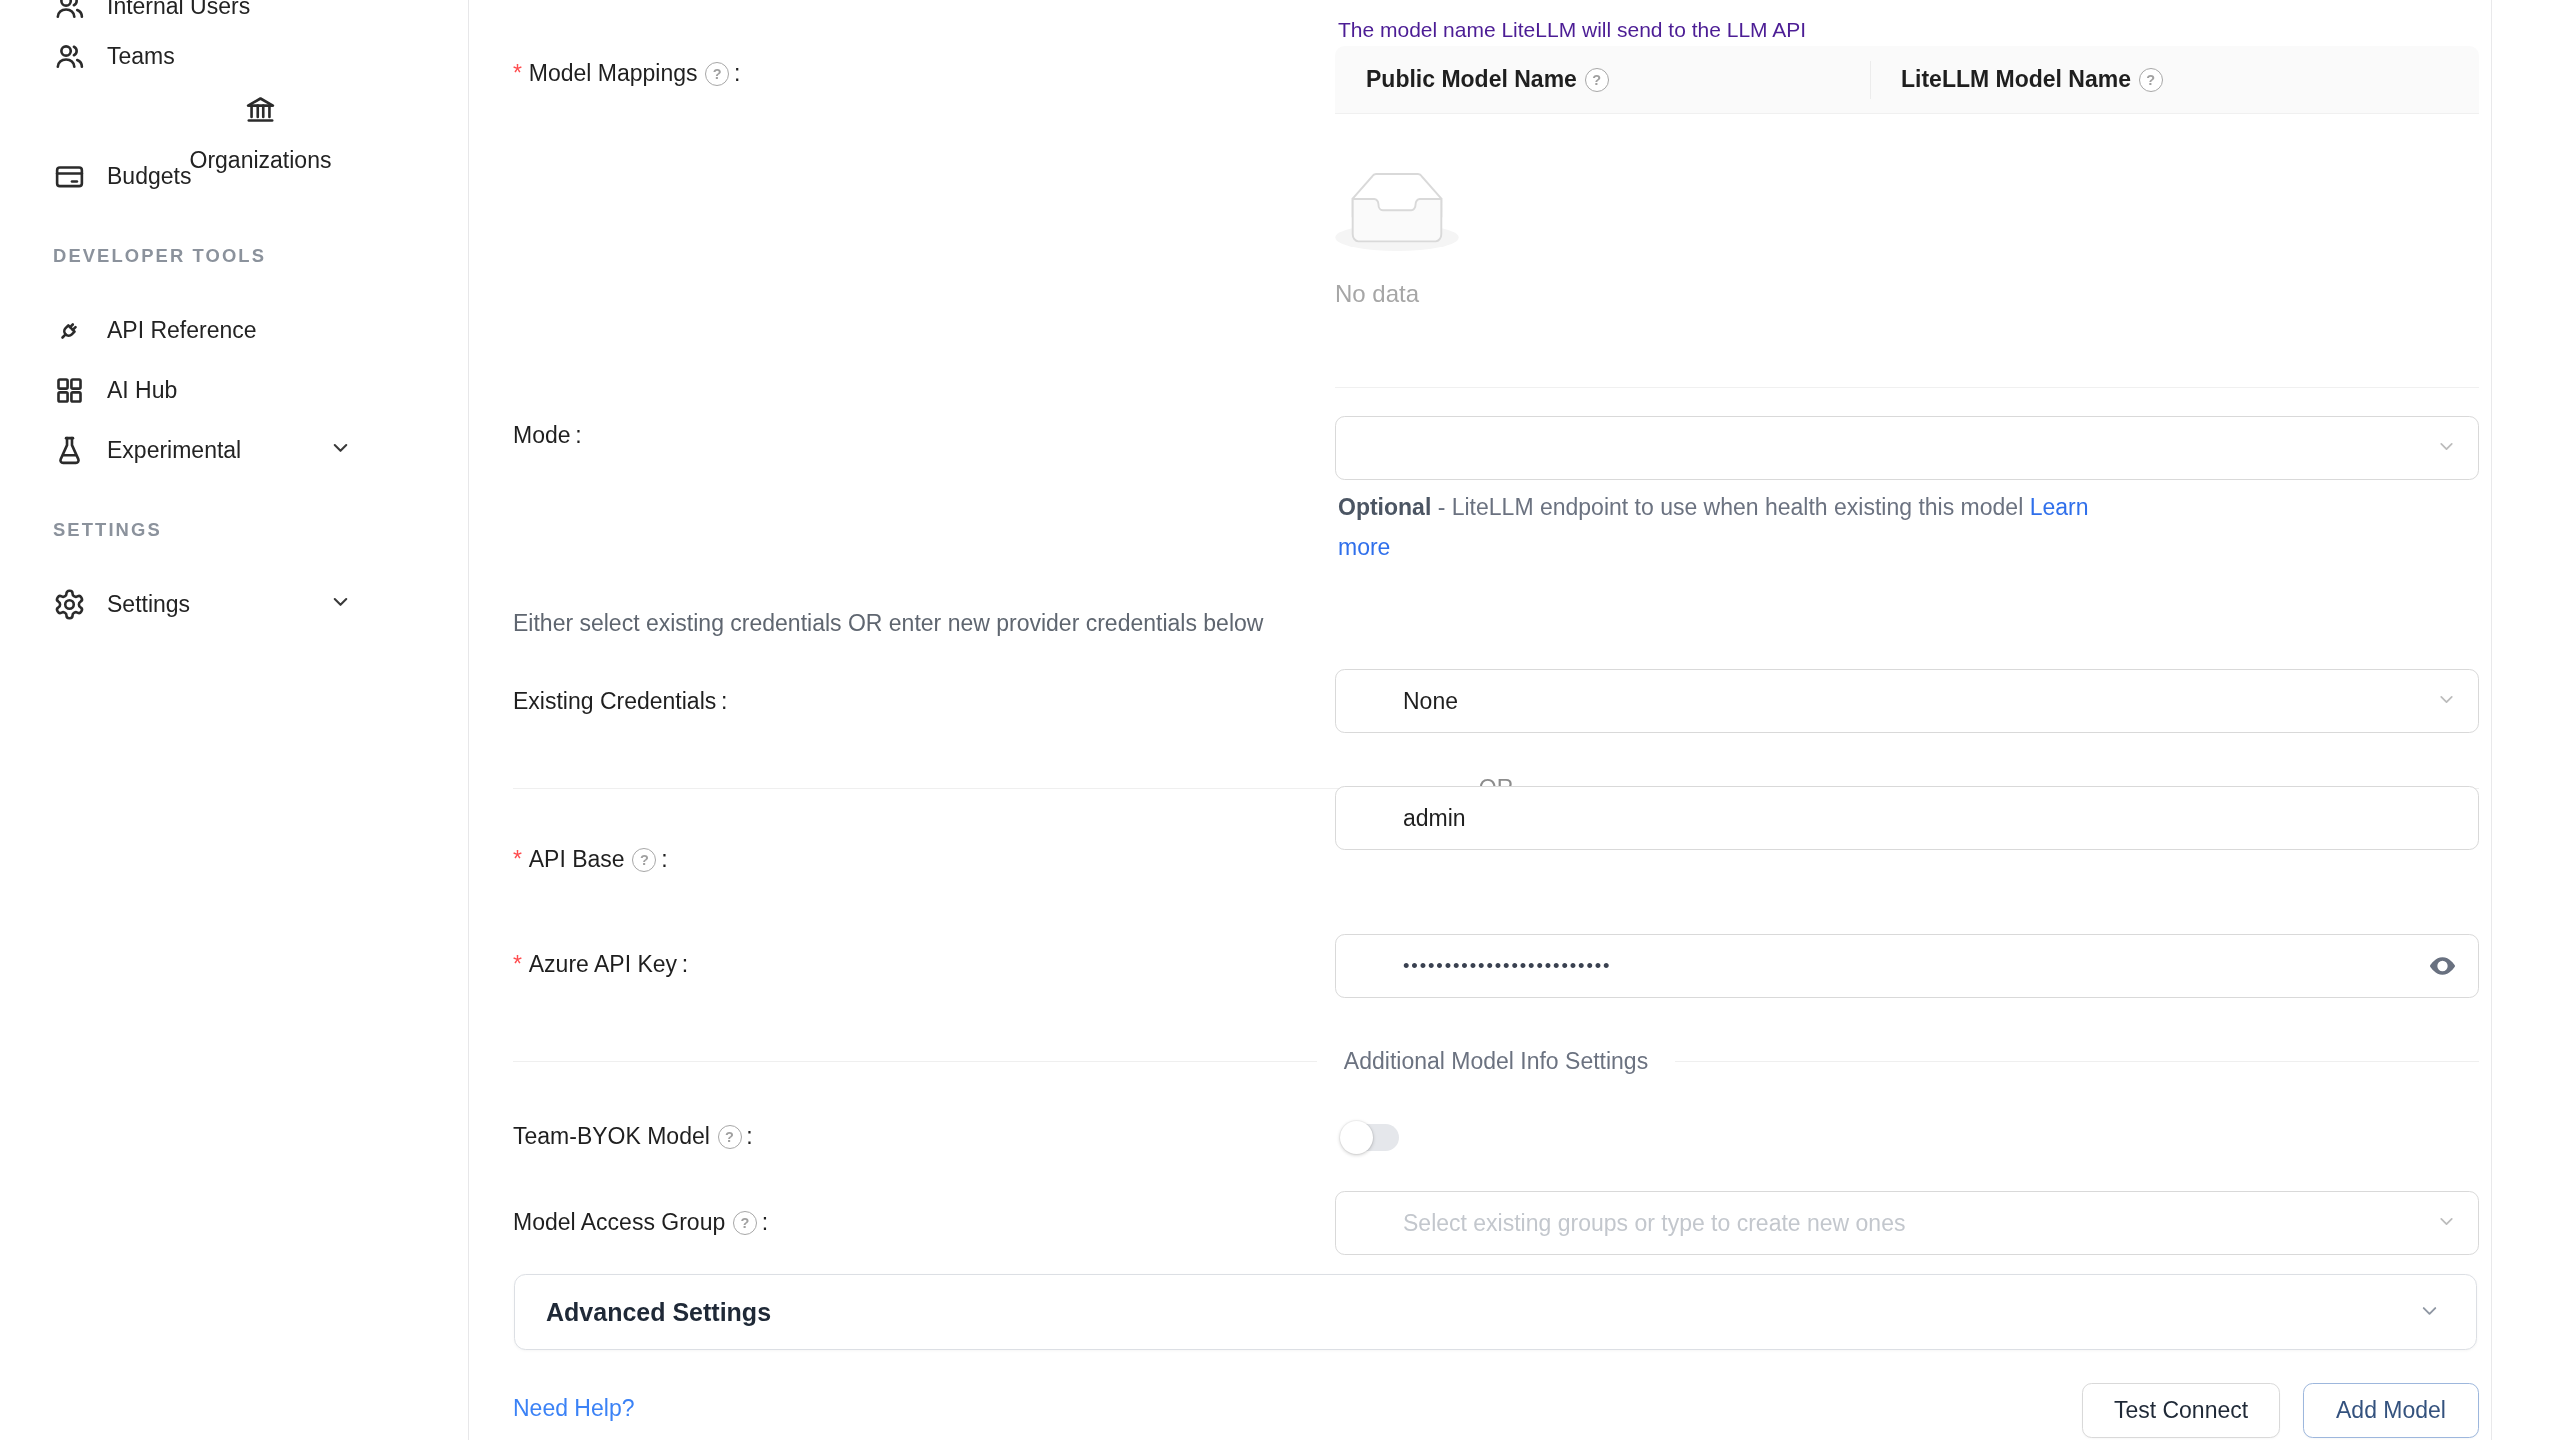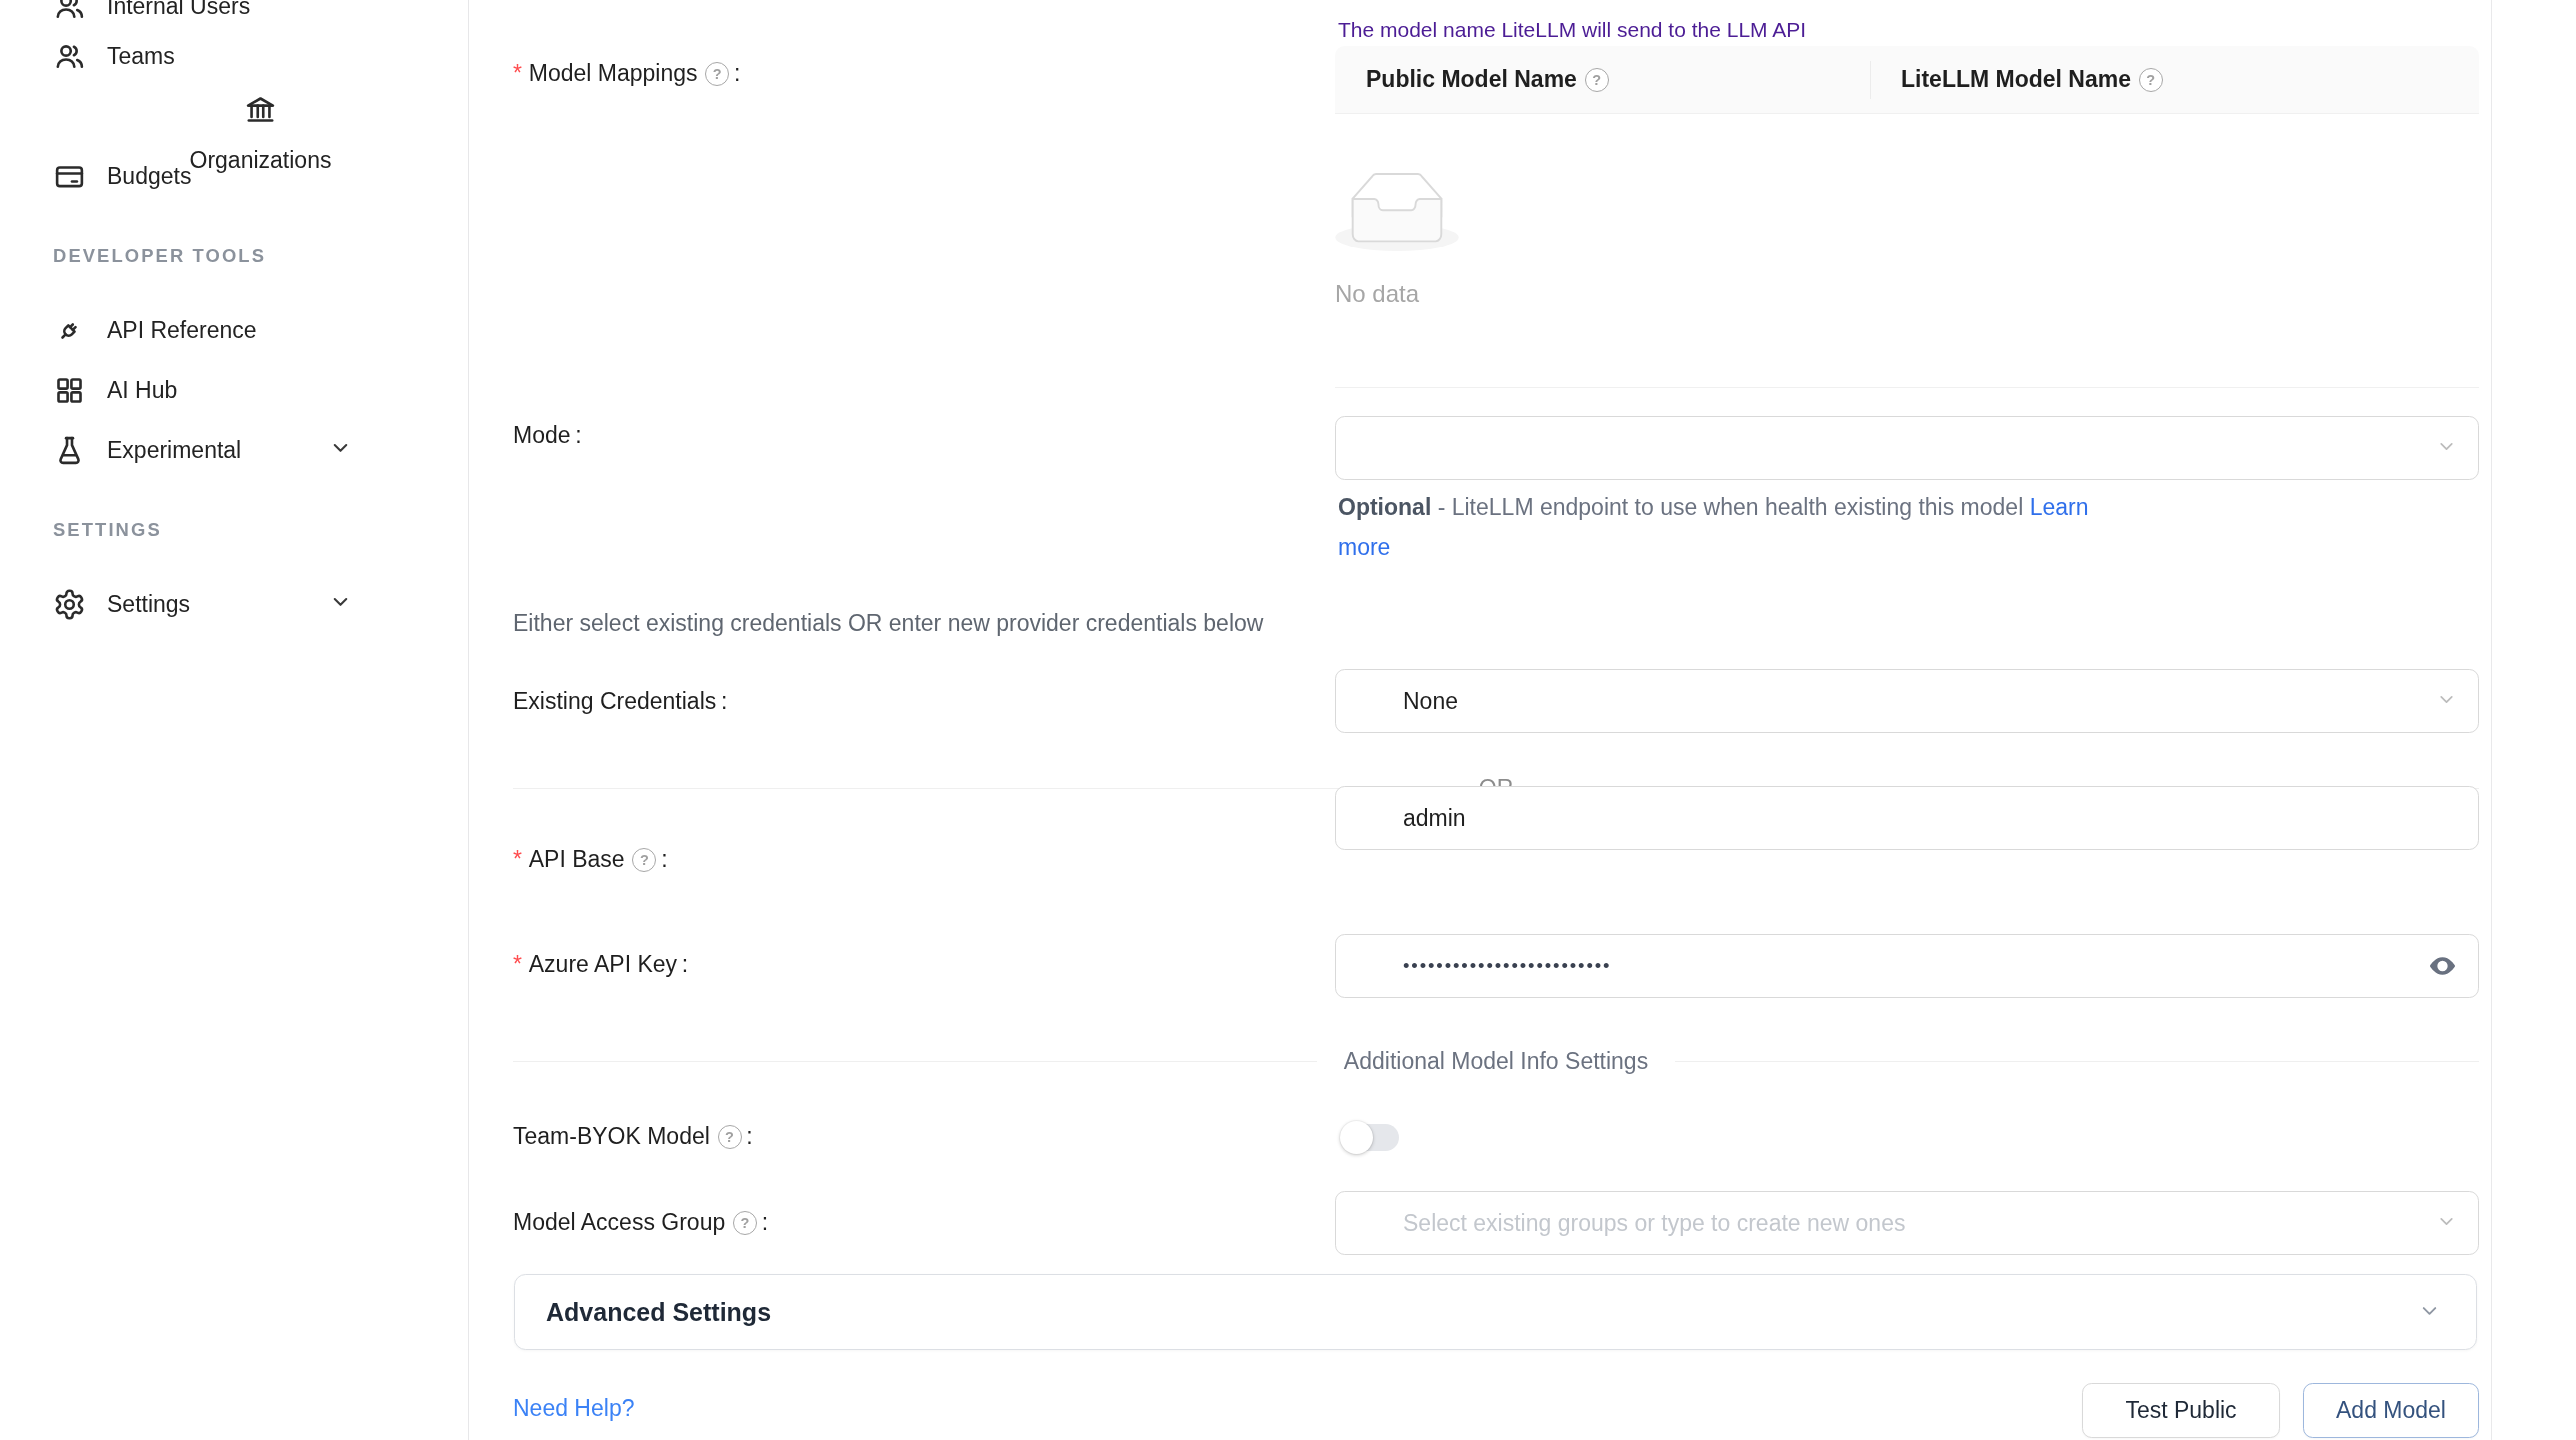--- a/index.html
+++ b/index.html
@@ -331,18 +331,18 @@
   <div class="adv">
     <span class="adv-title">Advanced Settings</span>
     <span class="adv-chevron">
       <svg viewBox="0 0 24 24" fill="none" stroke="currentColor" stroke-width="2" stroke-linecap="round" stroke-linejoin="round">
           <path d="M6 9.5l6 6 6-6"></path>
         </svg>
     </span>
   </div>
 
   <div class="need-help">Need Help?</div>
-  <button class="btn btn-test">Test Public</button>
+  <button class="btn btn-test">Test Connect</button>
   <button class="btn btn-add">Add Model</button>
 
   <div class="right-divider"></div>
 </div>
 
 
 </body></html>

